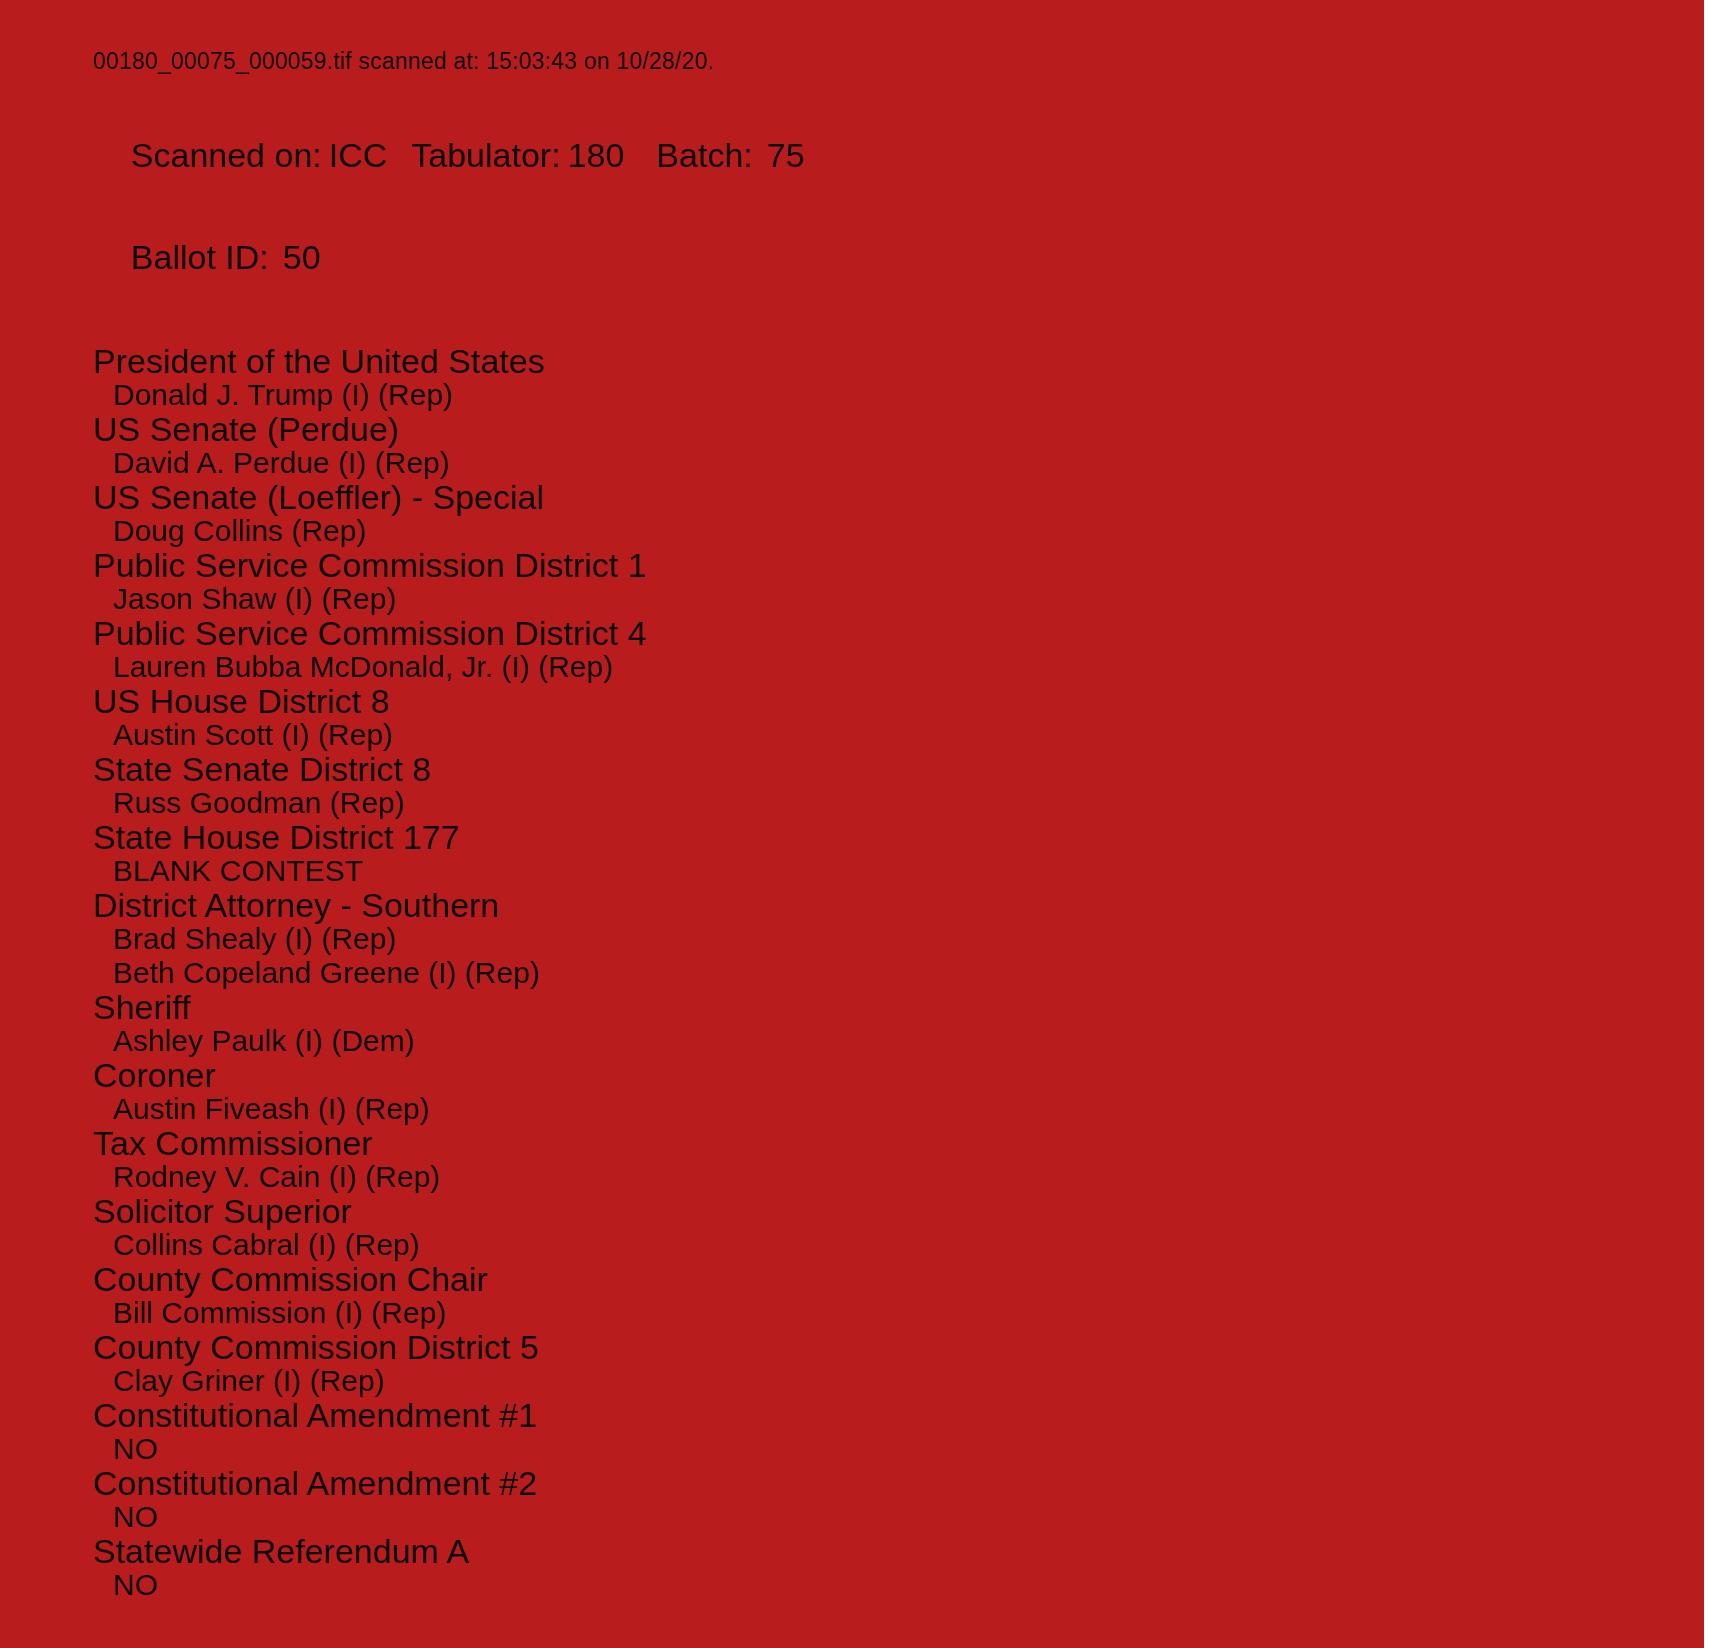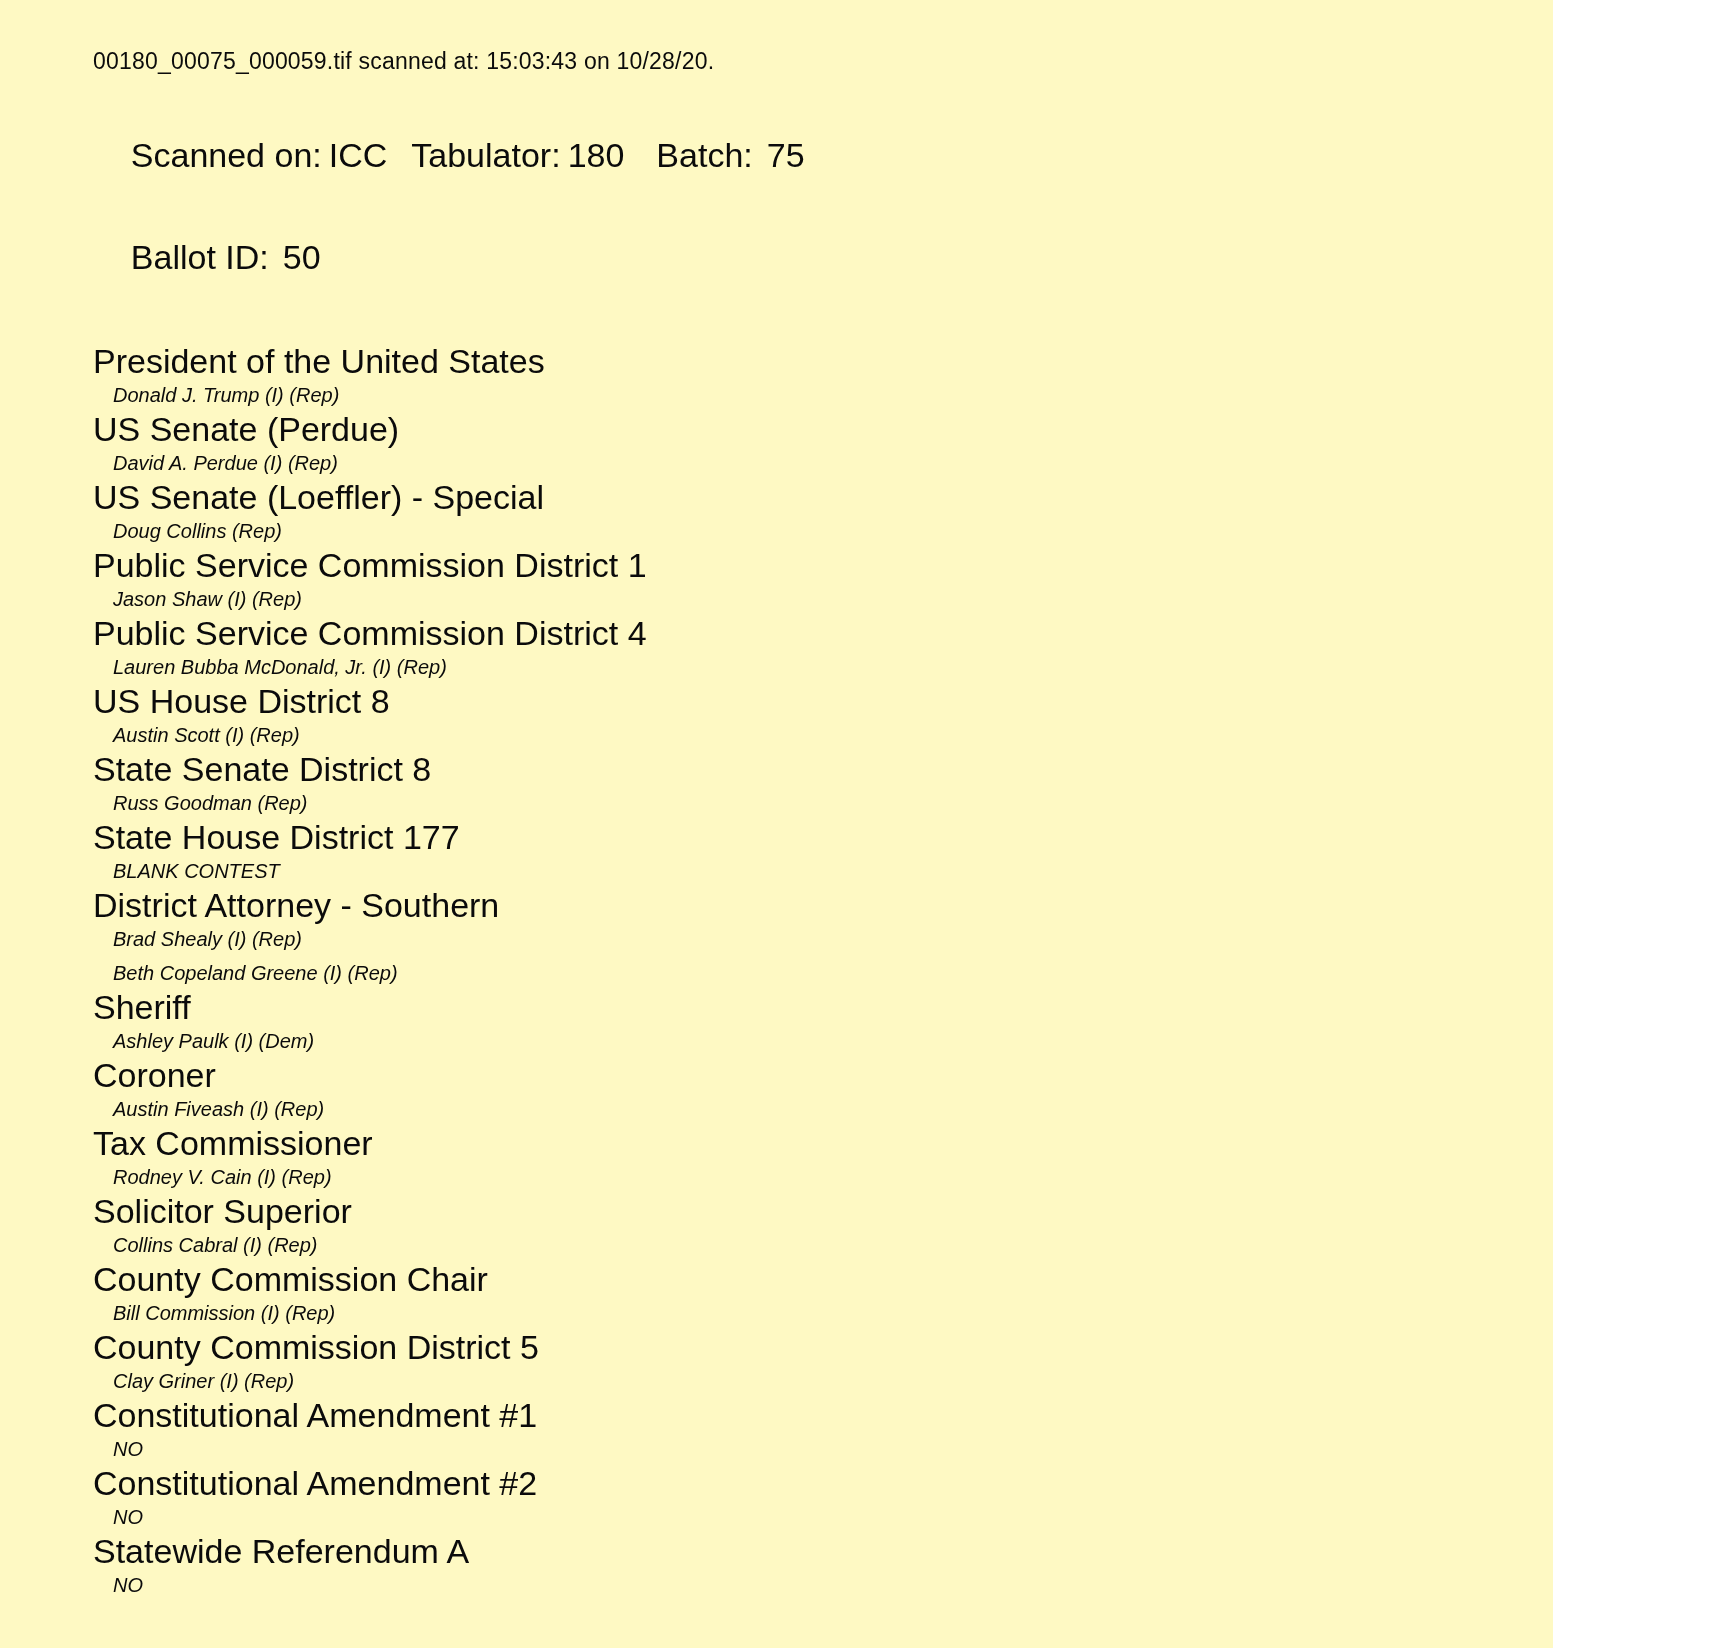--- a/index.html
+++ b/index.html
@@ -10,24 +10,24 @@
   body {
     width: 1710px;
     height: 1648px;
     overflow: hidden;
     color: #0b0b0b;
     font-family: "Liberation Sans", sans-serif;
     -webkit-font-smoothing: antialiased;
   }
   .page {
     box-sizing: border-box;
-    width: 1553px;
+    width: 1704px;
     height: 1648px;
     padding: 46px 40px 0 93px;
-    background: #fef9c3;
+    background: #b91c1c;
   }
   .scan-line {
     font-size: 23px;
     line-height: 30px;
     letter-spacing: 0.2px;
     margin-bottom: 28px;
     white-space: pre;
   }
   .info-line {
     font-size: 34px;
@@ -41,25 +41,24 @@
   .gap-group-b { margin-left: 32px; }  
   .contest-list {
     margin-top: 36px;
   }
   .contest-title {
     font-size: 34px;
     line-height: 34px;
     white-space: pre;
   }
   .contest-selection {
-    font-size: 20px;
+    font-size: 30px;
     line-height: 34px;
     padding-left: 20px;
     white-space: pre;
-    font-style: italic;
   }
 </style>
 </head>
 <body>
 
 <div class="page">
 
   <div class="scan-line">00180_00075_000059.tif scanned at: 15:03:43 on 10/28/20.</div>
 
   <div class="info-line">

